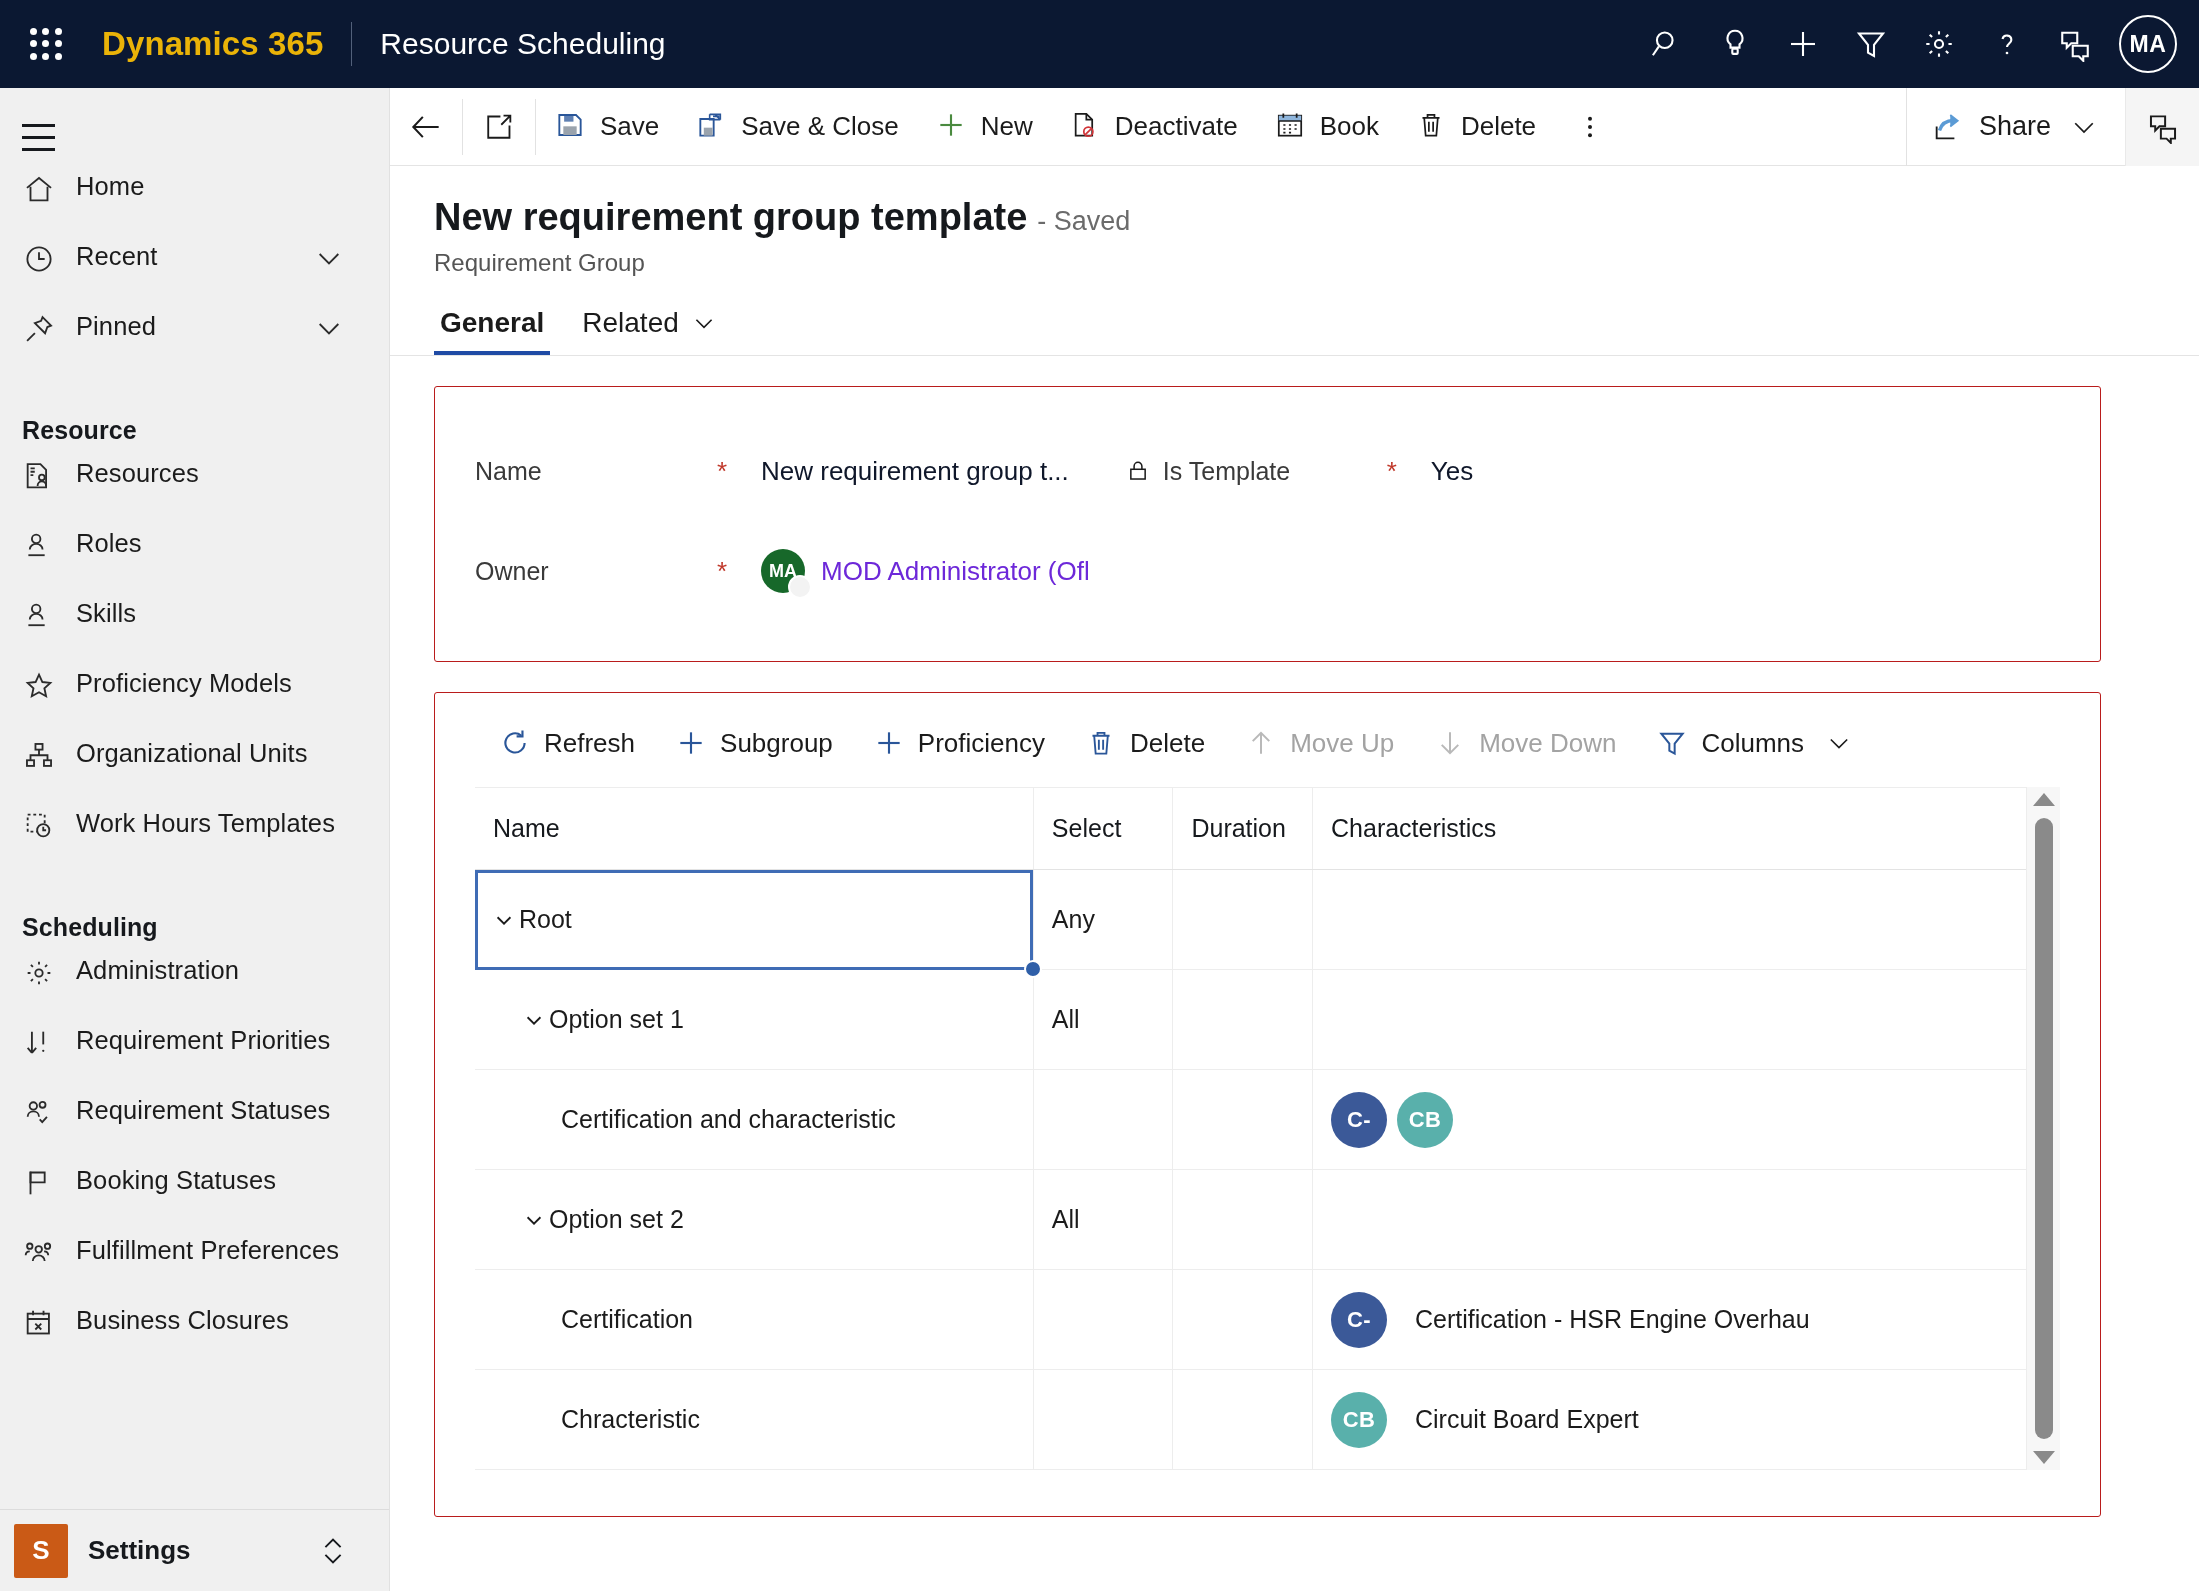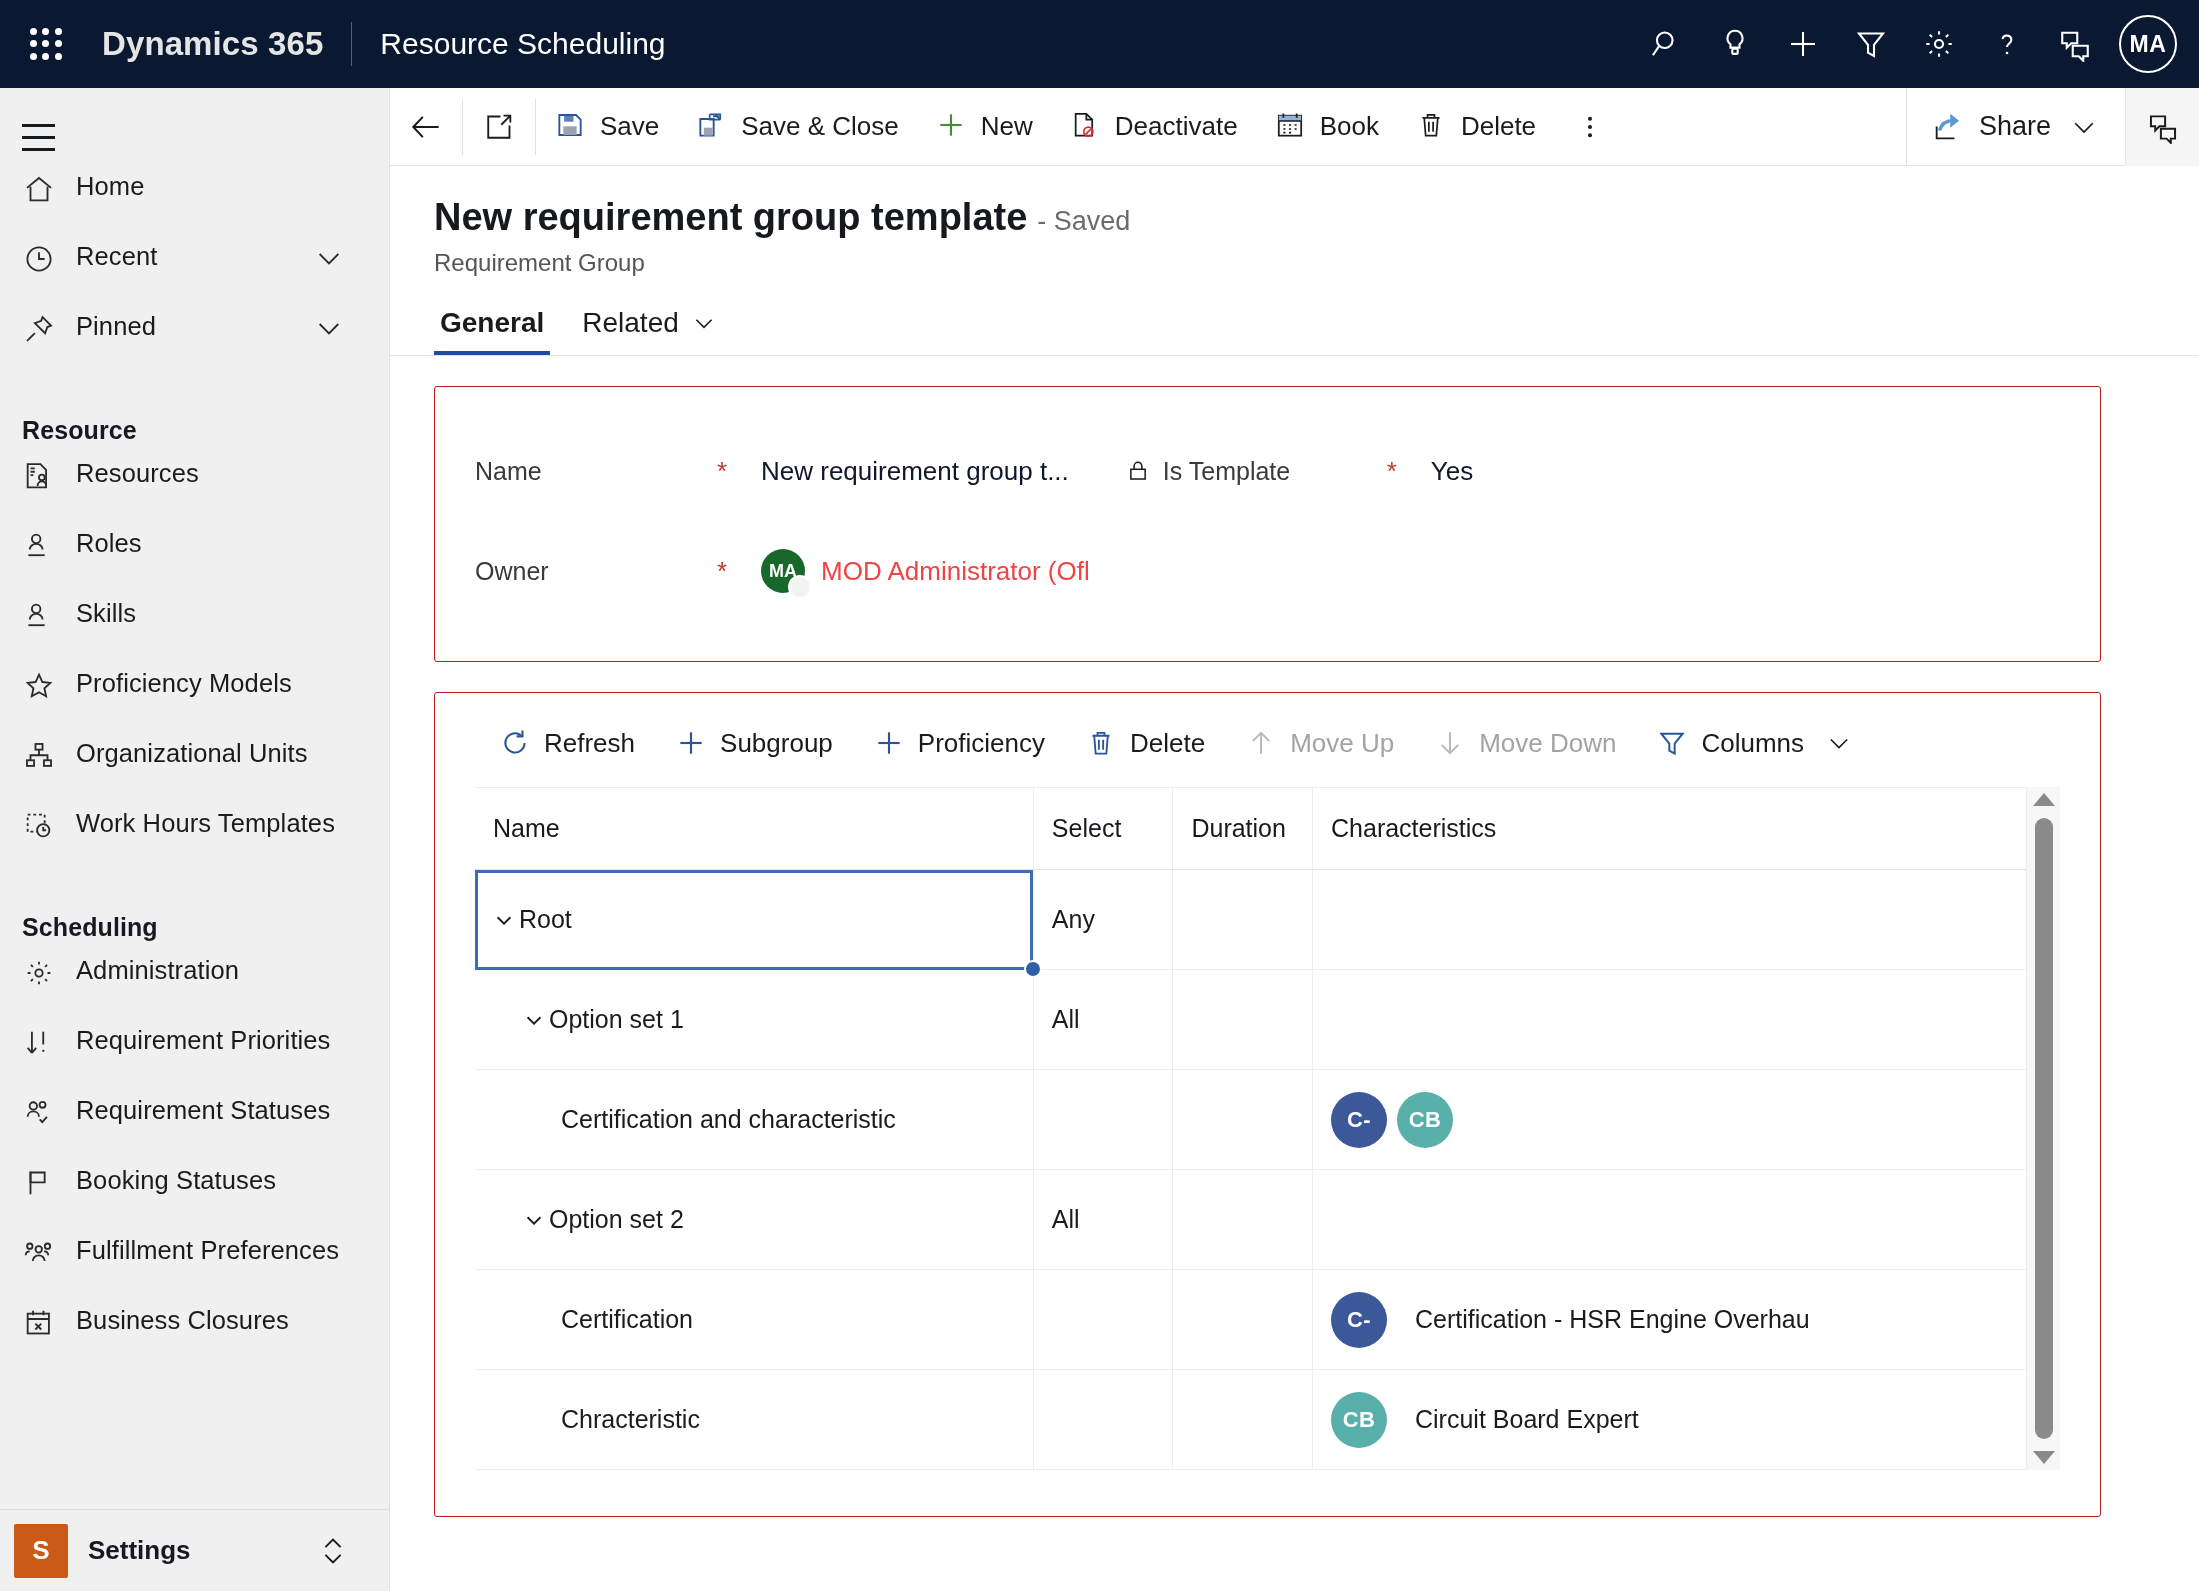--- a/index.html
+++ b/index.html
@@ -21,21 +21,21 @@
   }
   .waffle {
     width: 64px; height: 64px; margin-left: 14px;
     display: grid; grid-template-columns: repeat(3, 1fr); grid-template-rows: repeat(3, 1fr);
     gap: 5px; padding: 16px;
     cursor: pointer;
   }
   .waffle i { background: #ffffff; border-radius: 50%; width: 7px; height: 7px; }
   .brand {
     font-size: 33px; font-weight: 600; letter-spacing: .1px;
-    margin-left: 24px; color: #e5e5e5; white-space: nowrap;
+    margin-left: 24px; color: #eab308; white-space: nowrap;
   }
   .brand-sep {
     width: 1px; height: 44px; background: #52607a; margin: 0 28px;
   }
   .appname { font-size: 30px; font-weight: 400; color: #ffffff; white-space: nowrap; }
   .appbar-spacer { flex: 1 1 auto; }
   .appbar-icons { display: flex; align-items: center; gap: 0px; padding-right: 22px; }
   .abtn {
     width: 68px; height: 68px;
     display: flex; align-items: center; justify-content: center;
@@ -166,21 +166,21 @@
     background: #fff;
   }
   .card + .card { margin-top: 30px; }
 
   
   .form-pad { padding: 34px 40px 40px 40px; }
   .frow { display: flex; align-items: center; height: 100px; }
   .flabel { width: 230px; flex: 0 0 230px; font-size: 25px; color: #3a3a3a; }
   .freq { width: 56px; flex: 0 0 56px; color: #c0392b; font-size: 26px; text-align: left; padding-left: 12px;}
   .fval { font-size: 26px; color: #0f172a; font-weight: 400; }
-  .fval.link { color: #ef4444; font-weight: 400; }
+  .fval.link { color: #6d28d9; font-weight: 400; }
   .col2 { display: flex; align-items: center; margin-left: 56px; }
   .lock-label { display: flex; align-items: center; gap: 12px; font-size: 25px; color: #3a3a3a; width: 250px; flex:0 0 250px;}
   .person-chip { display: flex; align-items: center; gap: 16px; }
   .person-ava {
     width: 44px; height: 44px; border-radius: 50%; background: #17682a;
     color: #fff; font-size: 18px; font-weight: 700;
     display: flex; align-items: center; justify-content: center;
     position: relative;
   }
   .person-ava::after {

